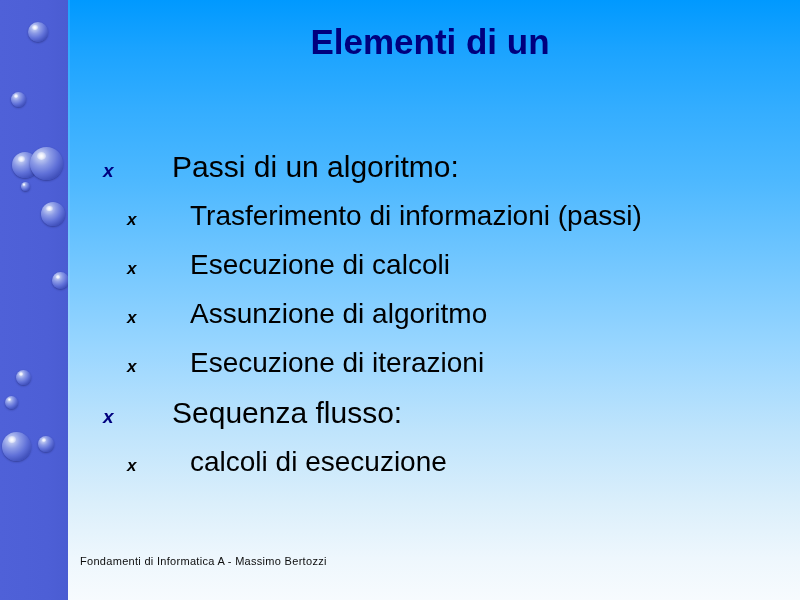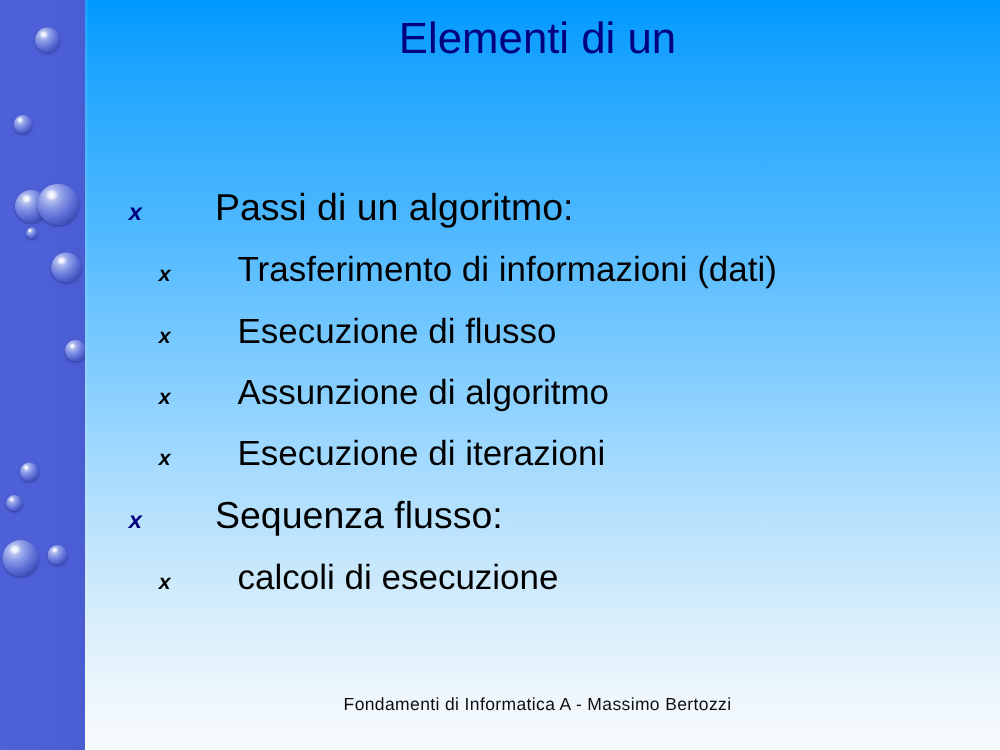--- a/index.html
+++ b/index.html
@@ -74,26 +74,26 @@
     top: 0;
     width: 2px;
     height: 600px;
     background: rgba(255,255,255,0.10);
   }
 
   
   #title {
     position: absolute;
     left: 80px;
-    top: 9px;
+    top: 20px;
     width: 700px;
     text-align: center;
     color: #00007e;
     font-size: 35px;
-    font-weight: normal;
+    font-weight: bold;
     line-height: 1.25;
     letter-spacing: 0px;
   }
   #title .line { display: block; white-space: nowrap; }
 
   
   #body {
     position: absolute;
     left: 0;
     top: 150px;
@@ -136,23 +136,23 @@
     width: 31px;
   }
   .lvl2 .bullet-text { font-size: 28px; }
 
   
   #footer {
     position: absolute;
     left: 80px;
     top: 555px;
     width: 700px;
-    text-align: center;
+    text-align: left;
     color: #0d0d0d;
-    font-size: 14px;
+    font-size: 11px;
     letter-spacing: 0.3px;
   }
 </style>
 </head>
 <body>
 
 <div id="slide">
 
   <div id="sidebar">
       <div class="bubble" style="left: 28px; top: 22px; width: 20px; height: 20px;"></div>
@@ -173,25 +173,25 @@
     <span class="line">Elementi di un</span>
   </div>
 
   <div id="body">
       <div class="bullet-row lvl1">
         <span class="bullet-mark">x</span>
         <span class="bullet-text">Passi di un algoritmo:</span>
       </div>
       <div class="bullet-row lvl2">
         <span class="bullet-mark">x</span>
-        <span class="bullet-text">Trasferimento di informazioni (dati)</span>
-      </div>
-      <div class="bullet-row lvl2">
-        <span class="bullet-mark">x</span>
-        <span class="bullet-text">Esecuzione di flusso</span>
+        <span class="bullet-text">Trasferimento di informazioni (passi)</span>
+      </div>
+      <div class="bullet-row lvl2">
+        <span class="bullet-mark">x</span>
+        <span class="bullet-text">Esecuzione di calcoli</span>
       </div>
       <div class="bullet-row lvl2">
         <span class="bullet-mark">x</span>
         <span class="bullet-text">Assunzione di algoritmo</span>
       </div>
       <div class="bullet-row lvl2">
         <span class="bullet-mark">x</span>
         <span class="bullet-text">Esecuzione di iterazioni</span>
       </div>
       <div class="bullet-row lvl1">

